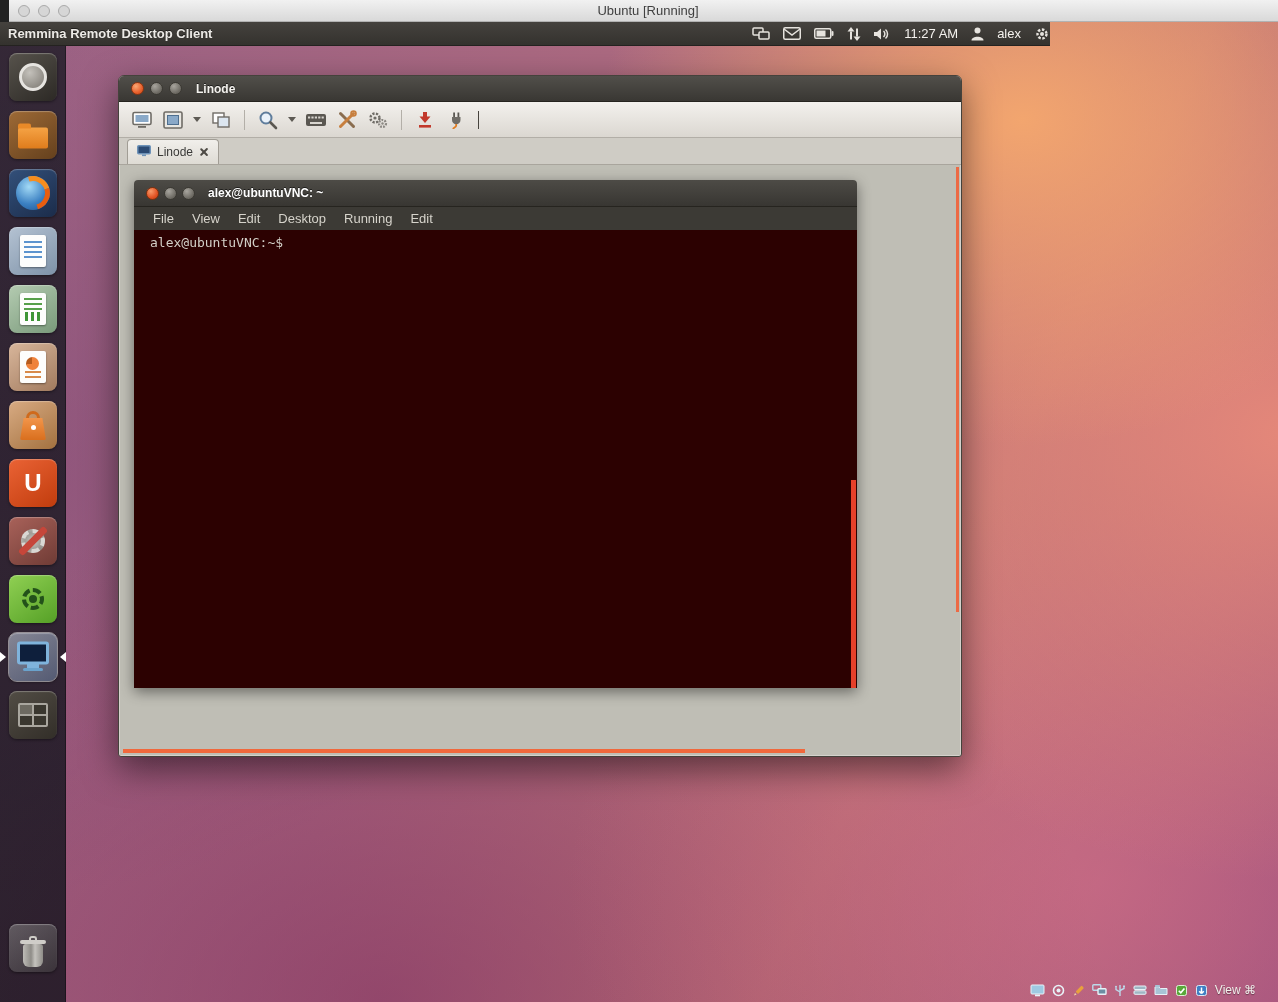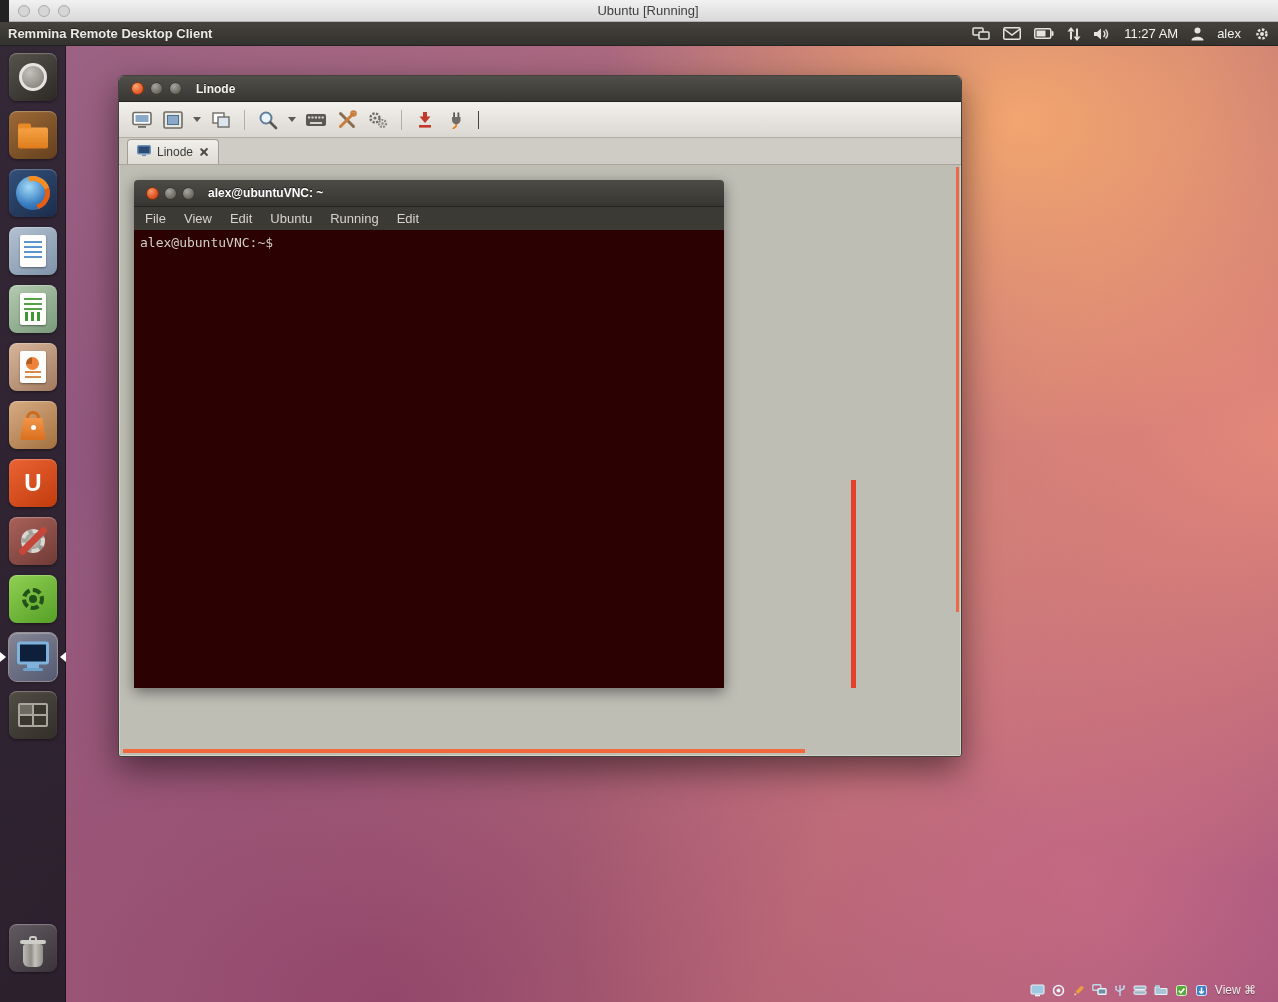--- a/index.html
+++ b/index.html
@@ -28,26 +28,26 @@
       radial-gradient(ellipse 620px 480px at 80% 10%, rgba(245,168,110,0.95), rgba(245,168,110,0) 68%),
       radial-gradient(ellipse 900px 720px at 101% 42%, rgba(238,142,122,0.85), rgba(238,142,122,0) 62%),
       radial-gradient(ellipse 760px 560px at 86% 88%, rgba(215,110,140,0.55), rgba(215,110,140,0) 70%),
       radial-gradient(ellipse 1000px 700px at 30% 100%, rgba(125,45,95,0.6), rgba(125,45,95,0) 72%),
       radial-gradient(ellipse 800px 620px at 0% 45%, rgba(128,72,118,0.55), rgba(128,72,118,0) 70%),
       linear-gradient(115deg,#9a6184 0%,#ad6a80 40%,#c17676 70%,#99507a 100%);
   }
 
   
   .top-panel {
-    position:absolute; left:0; top:0; width:1278px; height:24px;
+    position:absolute; left:0; top:0; width:1050px; height:24px;
     background:linear-gradient(#45423e,#34322e); border-bottom:1px solid #242220;
     display:flex; align-items:center; color:#eceae6;
   }
   .panel-title { margin-left:8px; font-size:13px; font-weight:bold; text-shadow:0 -1px 0 rgba(0,0,0,0.5); }
-  .panel-right { margin-left:auto; display:flex; align-items:center; gap:13px; padding-right:8px; }
+  .panel-right { margin-left:auto; display:flex; align-items:center; gap:13px; }
   .panel-right svg { display:block; }
   .panel-text { font-size:13px; color:#f4f2ee; }
 
   
   .launcher {
     position:absolute; left:0; top:24px; width:66px; height:956px;
     background:linear-gradient(rgba(38,32,44,0.88), rgba(30,25,36,0.88));
     border-right:1px solid rgba(0,0,0,0.35); padding-top:7px;
   }
   .l-row { position:relative; width:66px; height:48px; margin-bottom:10px; }
@@ -160,35 +160,35 @@
   .x-icon::before { transform:rotate(45deg); }
   .x-icon::after { transform:rotate(-45deg); }
   .rw-content { position:absolute; left:1px; right:1px; top:89px; bottom:1px; background:#bfbeb5; overflow:hidden; }
 
   
   .accent-right-outer { position:absolute; left:836px; top:2px; width:3px; height:445px; background:#ec6a45; }
   .accent-right-inner { position:absolute; left:731px; top:315px; width:5px; height:208px; background:#e6402a; z-index:6; }
   .accent-bottom { position:absolute; left:3px; top:584px; width:682px; height:4px; background:#f0683c; }
 
   
-  .terminal-window { position:absolute; left:14px; top:15px; width:590px; height:508px; z-index:2;
+  .terminal-window { position:absolute; left:14px; top:15px; width:723px; height:508px; z-index:2;
     border-radius:4px 4px 0 0; box-shadow:0 4px 14px rgba(0,0,0,0.45); }
   .t-titlebar { position:absolute; left:0; right:0; top:0; height:27px;
     background:linear-gradient(#4d4b46,#383632); border-radius:4px 4px 0 0; border-bottom:1px solid #26241f;
     display:flex; align-items:center; }
   .twb { width:13px; height:13px; border-radius:50%; margin-left:5px; }
   .twb:first-child { margin-left:12px; }
   .twb-close { background:radial-gradient(circle at 35% 30%, #f79a6a, #e25324 60%, #b23d12); border:1px solid #82300c; }
   .twb-plain { background:radial-gradient(circle at 35% 30%, #a8a59e, #6f6c65 65%, #54514a); border:1px solid #3b3933; }
   .t-title { color:#ffffff; font-size:12px; font-weight:bold; margin-left:13px; text-shadow:0 -1px 0 rgba(0,0,0,0.6); }
   .t-menubar { position:absolute; left:0; right:0; top:27px; height:23px; background:#3c3a35;
-    display:flex; align-items:center; padding-left:2px; }
+    display:flex; align-items:center; padding-left:10px; }
   .menu-item { color:#d6d3cb; font-size:13px; padding:0 9px; }
   .t-body { position:absolute; left:0; right:0; top:50px; bottom:0; background:#2c0101;
-    font-family:"DejaVu Sans Mono", monospace; font-size:13px; color:#d2cfc7; padding:5px 0 0 6px; }
+    font-family:"DejaVu Sans Mono", monospace; font-size:13px; color:#d2cfc7; padding:5px 0 0 16px; }
 
   
   .vbox-statusbar { position:absolute; right:22px; bottom:3px; height:18px;
     display:flex; align-items:center; gap:7px; }
   .vb-label { color:#f2f0ec; font-size:12px; text-shadow:0 1px 1px rgba(0,0,0,0.4); }
   .vbox-statusbar svg { display:block; }
 </style>
 </head>
 <body>
 
@@ -463,21 +463,21 @@
           <div class="t-titlebar">
             <span class="twb twb-close"></span>
             <span class="twb twb-plain"></span>
             <span class="twb twb-plain"></span>
             <span class="t-title">alex@ubuntuVNC: ~</span>
           </div>
           <div class="t-menubar">
             <span class="menu-item">File</span>
             <span class="menu-item">View</span>
             <span class="menu-item">Edit</span>
-            <span class="menu-item">Ubuntu</span>
+            <span class="menu-item">Desktop</span>
             <span class="menu-item">Running</span>
             <span class="menu-item">Edit</span>
           </div>
           <div class="t-body">
             <span>alex@ubuntuVNC:~$</span>
           </div>
         </div>
 
         <div class="accent-right-outer"></div>
         <div class="accent-right-inner"></div>

